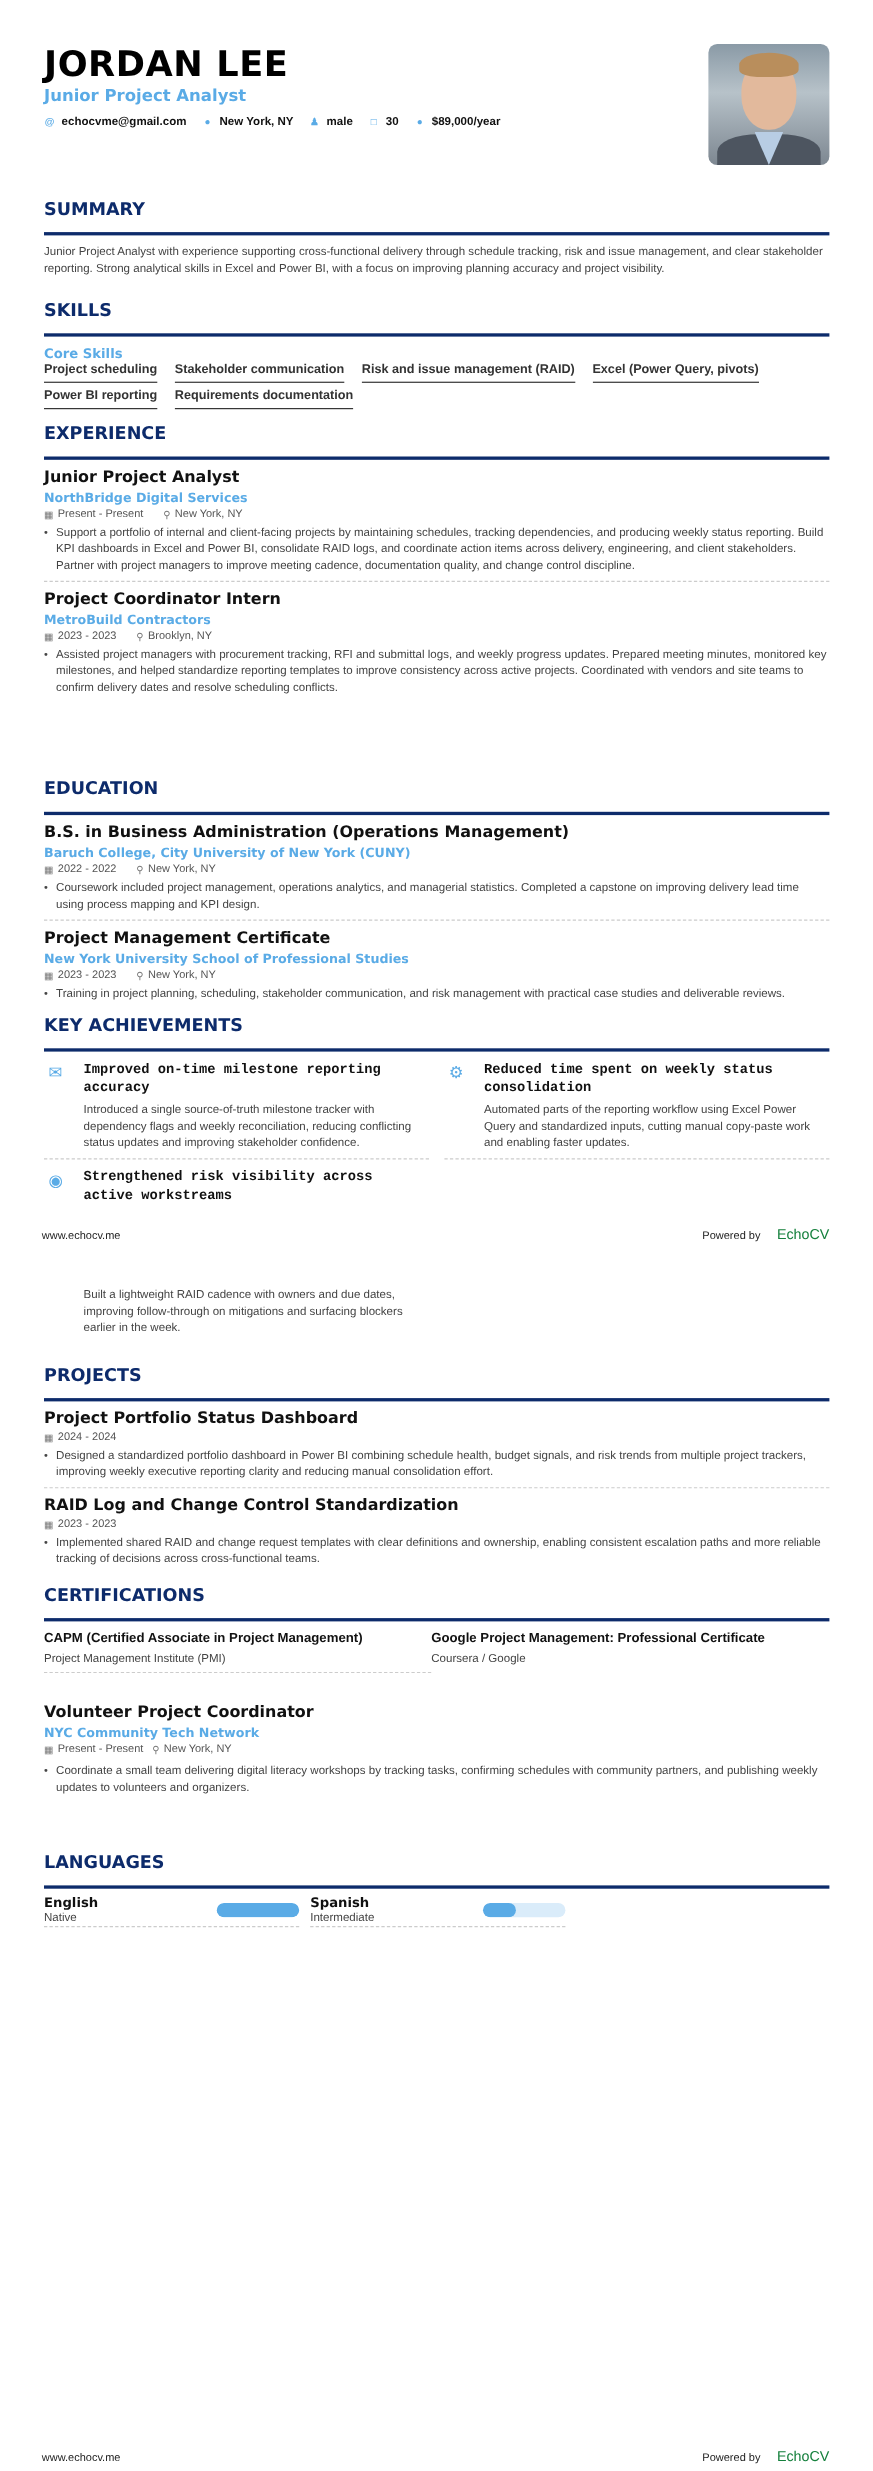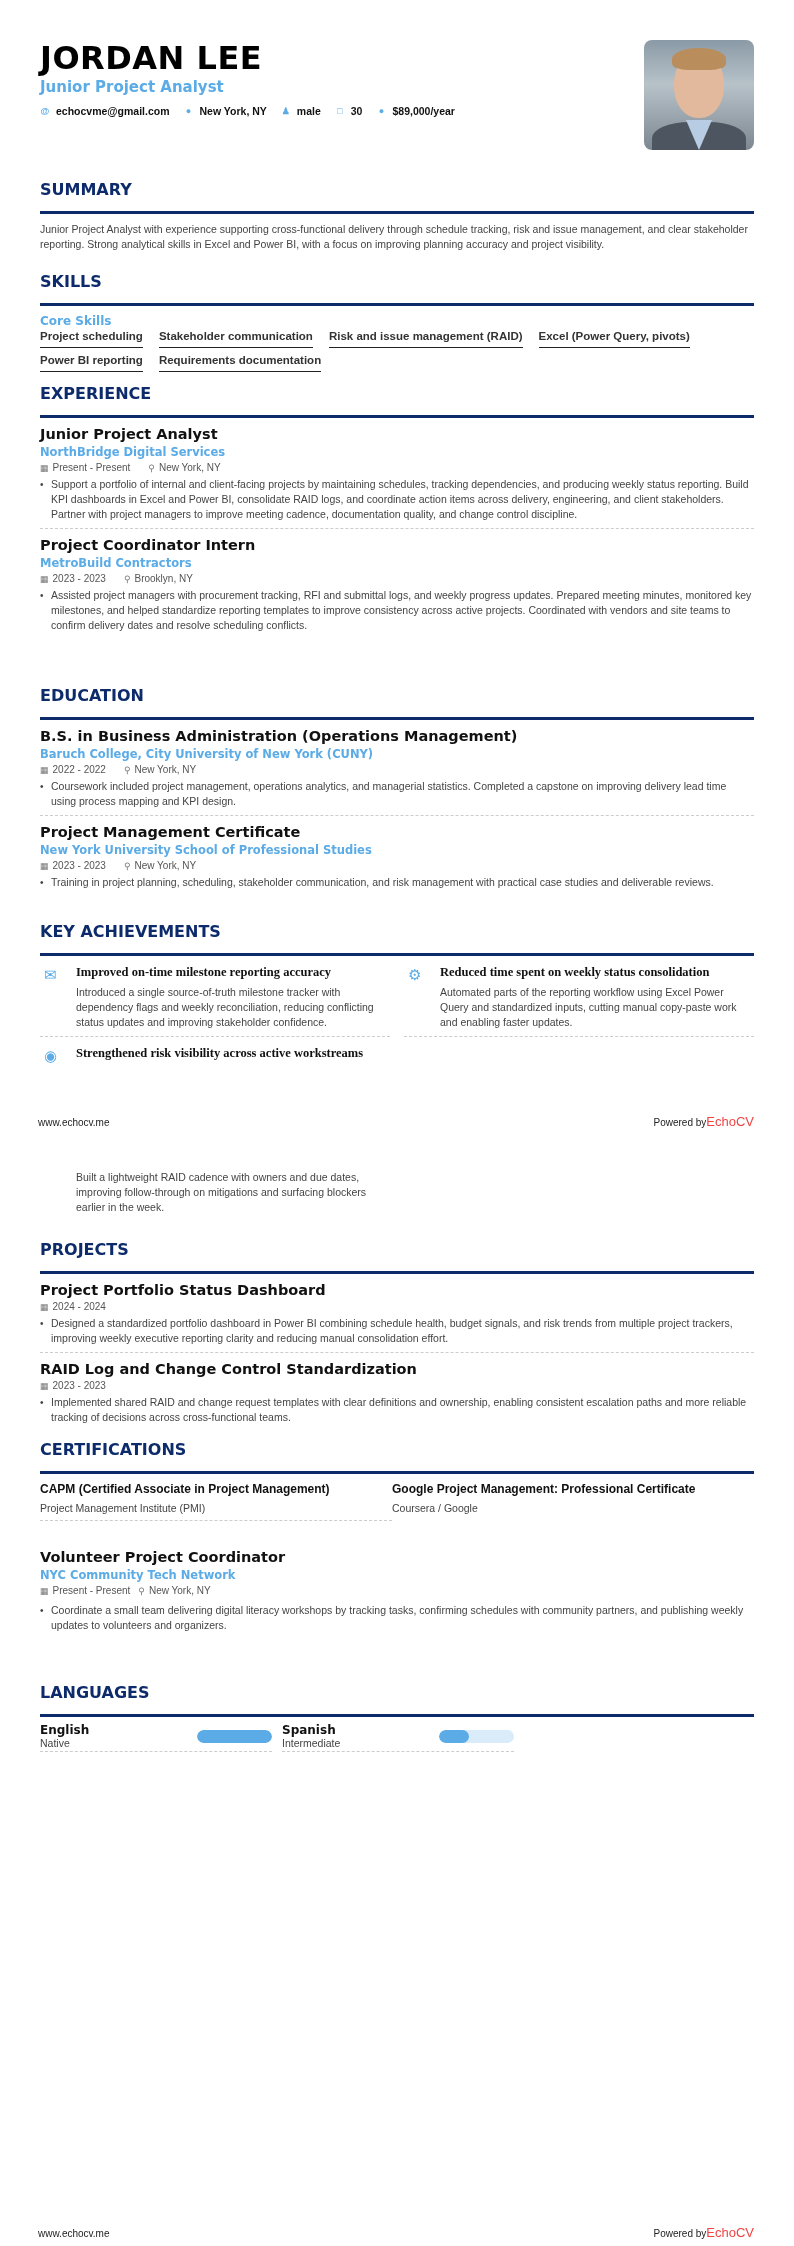--- a/index.html
+++ b/index.html
@@ -38,25 +38,25 @@
   .meta .ic { color: #777; margin-right: 4px; font-size: 9px; }
   .meta .m { margin-right: 18px; display: flex; align-items: center; }
   .bullet { display: flex; margin-top: 4px; }
   .bullet .dot { width: 11px; font-size: 10px; color: #444; flex-shrink: 0; }
 
   
   .ach-grid { display: flex; flex-wrap: wrap; justify-content: space-between; margin-top: 8px; }
   .ach { width: 350px; display: flex; padding-bottom: 6px; margin-bottom: 8px; }
   .ach.bordered { border-bottom: 1px dashed #ccc; }
   .ach .aic { width: 36px; flex-shrink: 0; padding-left: 4px; padding-top: 2px; color: #5aabe6; font-size: 15px; }
-  .ach-title { font-family: Liberation Serif, serif; font-weight: bold; font-size: 12.5px; color: #111; line-height: 17px; }
+  .ach-title { font-family: Liberation Mono, monospace; font-weight: bold; font-size: 12.5px; color: #111; line-height: 17px; }
   .ach-desc { margin-top: 4px; }
 
   .footer { position: absolute; left: 38px; right: 40px; display: flex; justify-content: space-between; align-items: baseline; font-size: 10px; color: #222; }
-  .footer .brand { font-size: 13px; color: #ef4444; margin-left: 0; }
+  .footer .brand { font-size: 13px; color: #15803d; margin-left: 15px; }
 
   
   .cert-grid { display: flex; margin-top: 8px; }
   .cert { width: 352px; padding-bottom: 6px; }
   .cert.bordered { border-bottom: 1px dashed #ccc; }
   .cert-title { font-size: 12px; font-weight: bold; color: #111; }
   .cert-org { font-size: 10.5px; color: #444; margin-top: 6px; }
 
   
   .lang-grid { display: flex; margin-top: 6px; }
@@ -153,21 +153,21 @@
           <span>Brooklyn, NY</span>
         </span>
     </div>
     <div class="bullet text">
         <span class="dot">•</span>
         <span>Assisted project managers with procurement tracking, RFI and submittal logs, and weekly progress updates. Prepared meeting minutes, monitored key milestones, and helped standardize reporting templates to improve consistency across active projects. Coordinated with vendors and site teams to confirm delivery dates and resolve scheduling conflicts.</span>
       </div>
   </div>
 </div>
 
-<div class="section" style="top:686px;">
+<div class="section" style="top:707px;">
   <div class="sec-title">EDUCATION</div>
   <div class="entry">
     <div class="entry-title">B.S. in Business Administration (Operations Management)</div>
     <div class="entry-org">Baruch College, City University of New York (CUNY)</div>
     <div class="meta">
       <span class="m">
           <span class="ic">▦</span>
           <span>2022 - 2022</span>
         </span>
       <span class="m">

